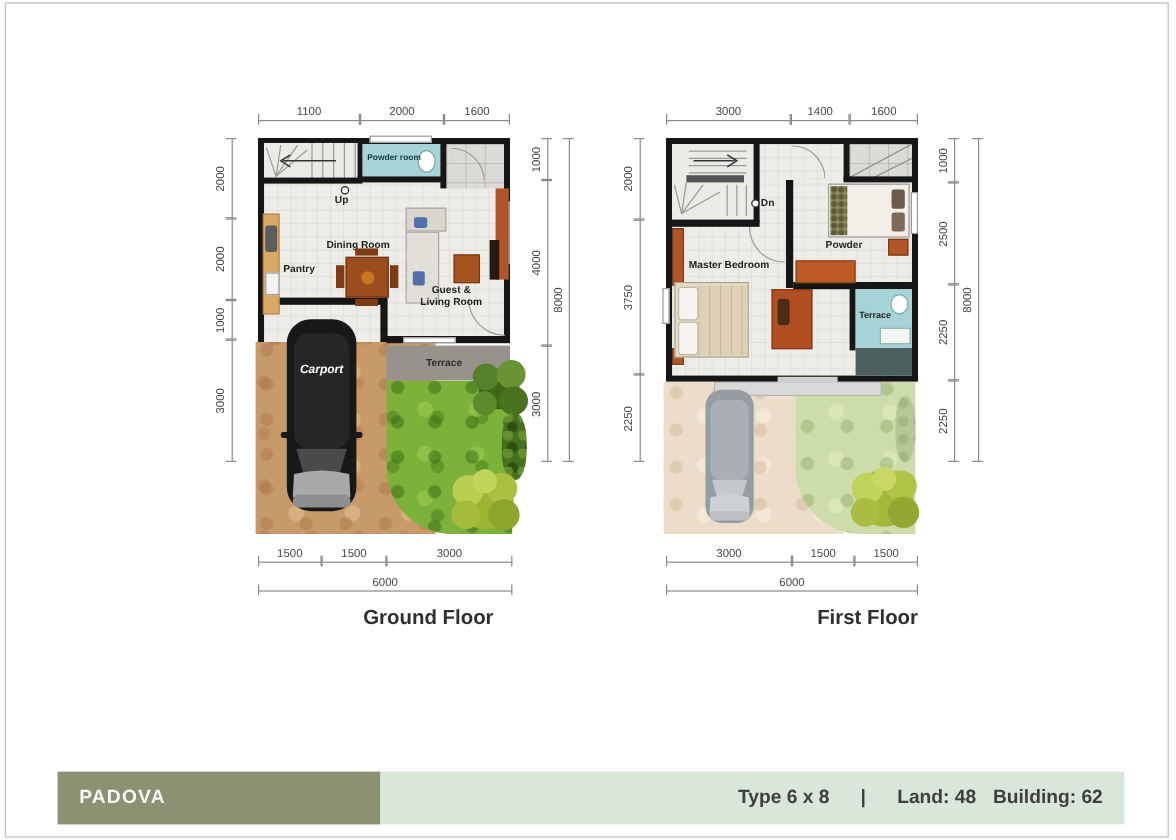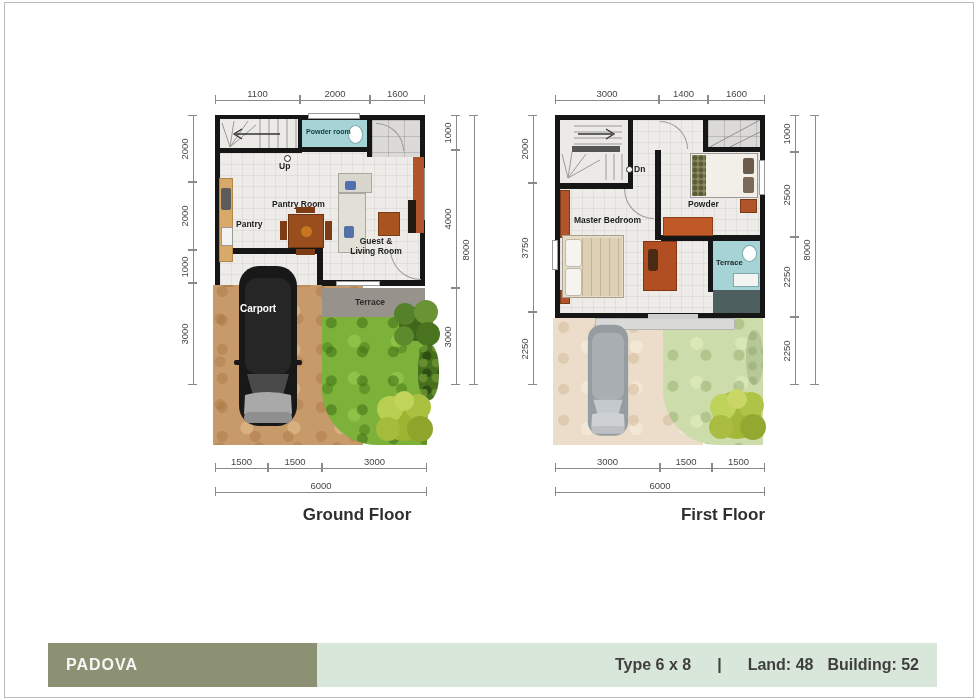--- a/index.html
+++ b/index.html
@@ -129,21 +129,21 @@
     <div class="arc2" style="left:376px;top:123px;width:28px;height:28px;"></div>
 
     <div class="dot" style="left:284px;top:155px;"></div>
     <div class="roomlabel" style="left:279px;top:161px;text-align:center;">Up</div>
 
     <div class="abs" style="left:219px;top:178px;width:14px;height:84px;background:#d9a96a;border:1px solid #b38548;box-sizing:border-box;">
       <div class="abs" style="left:1px;top:9px;width:10px;height:22px;background:#5c5c5c;border-radius:2px;"></div>
       <div class="abs" style="left:1px;top:48px;width:10px;height:17px;background:#f2f2f2;border:1px solid #9a9a9a;"></div>
     </div>
     <div class="roomlabel" style="left:236px;top:219px;">Pantry</div>
-    <div class="roomlabel" style="left:272px;top:199px;">Pantry Room</div>
+    <div class="roomlabel" style="left:272px;top:199px;">Dining Room</div>
     <div class="abs" style="left:288px;top:214px;width:36px;height:34px;background:#9a4d1d;border:1px solid #6f3411;box-sizing:border-box;">
       <div class="abs" style="left:12px;top:11px;width:11px;height:11px;background:#c8761f;border-radius:50%;"></div>
     </div>
     <div class="abs" style="left:280px;top:221px;width:7px;height:19px;background:#7e3c14;"></div>
     <div class="abs" style="left:325px;top:221px;width:7px;height:19px;background:#7e3c14;"></div>
     <div class="abs" style="left:296px;top:207px;width:19px;height:6px;background:#7e3c14;"></div>
     <div class="abs" style="left:296px;top:249px;width:19px;height:6px;background:#7e3c14;"></div>
     <div class="abs" style="left:338px;top:173px;width:34px;height:20px;background:#d9d6ce;border:1px solid #aaa7a0;box-sizing:border-box;"></div>
     <div class="abs" style="left:338px;top:193px;width:28px;height:60px;background:#e2dfd7;border:1px solid #aaa7a0;box-sizing:border-box;"></div>
     <div class="abs" style="left:345px;top:181px;width:11px;height:9px;background:#4f6fae;border-radius:2px;"></div>
@@ -155,21 +155,21 @@
 
     <svg class="abs" style="left:233px;top:262px;" width="70" height="170" viewBox="0 0 70 170">
       <rect x="6" y="4" width="58" height="160" rx="20" fill="#181818"></rect>
       <rect x="12" y="16" width="46" height="96" rx="12" fill="#262626"></rect>
       <path d="M14 112 L56 112 L50 133 L20 133 Z" fill="#4a4a4a"></path>
       <path d="M12 133 Q35 127 58 133 L59 152 Q35 165 11 152 Z" fill="#a9a9a9"></path>
       <rect x="11" y="150" width="48" height="11" rx="5" fill="#8f8f8f"></rect>
       <rect x="1" y="98" width="7" height="5" rx="2" fill="#181818"></rect>
       <rect x="62" y="98" width="7" height="5" rx="2" fill="#181818"></rect>
     </svg>
-    <div class="roomlabel" style="left:240px;top:303px;width:56px;color:#ffffff;font-size:10px;">Carport</div>
+    <div class="roomlabel" style="left:240px;top:303px;width:56px;text-align:center;color:#ffffff;font-size:10px;font-style:italic;">Carport</div>
 
     <svg class="abs" style="left:392px;top:294px;" width="48" height="58" viewBox="0 0 48 58">
       <circle cx="24" cy="30" r="17" fill="#3f661a"></circle>
         <circle cx="13" cy="20" r="11" fill="#54812a"></circle>
       <circle cx="34" cy="18" r="12" fill="#6a9433"></circle>
         <circle cx="36" cy="40" r="12" fill="#4a731f"></circle>
       <circle cx="12" cy="42" r="10" fill="#5d8a2d"></circle>
     </svg>
     <div class="hedge" style="left:418px;top:344px;width:21px;height:56px;"></div>
     <svg class="abs" style="left:372px;top:387px;" width="64" height="60" viewBox="0 0 64 60">
@@ -382,16 +382,16 @@
   </section>
 
   <footer>
     <div class="banner-name" style="left:48px;top:643px;width:269px;height:44px;">
       <span>PADOVA</span>
     </div>
     <div class="banner-info" style="left:317px;top:643px;width:620px;height:44px;padding-right:18px;box-sizing:border-box;">
       <span>Type 6 x 8</span>
       <span style="margin:0 26px;">|</span>
       <span>Land: 48</span>
-      <span style="margin-left:14px;">Building: 52</span>
+      <span style="margin-left:14px;">Building: 62</span>
     </div>
   </footer>
 </div>
 
 </body></html>

